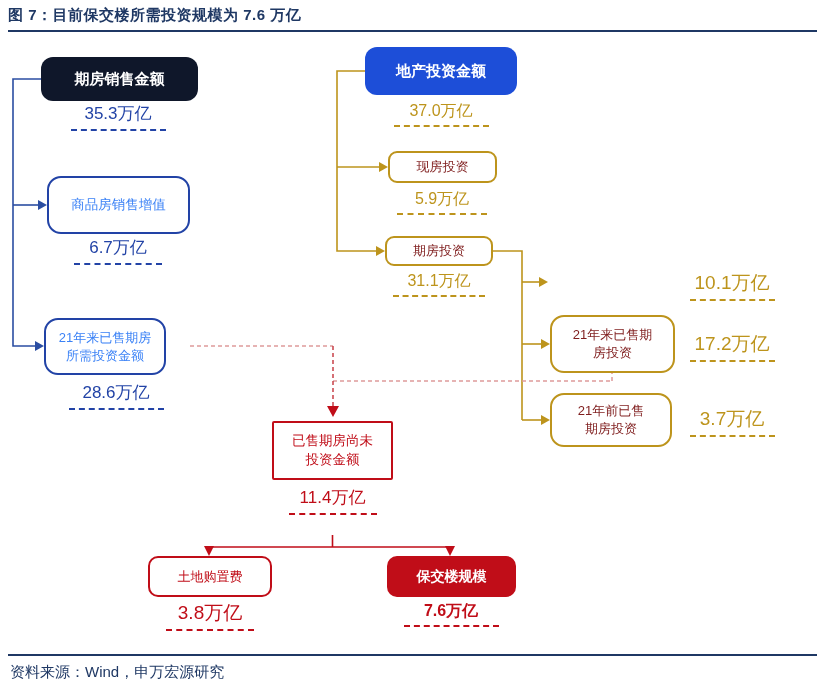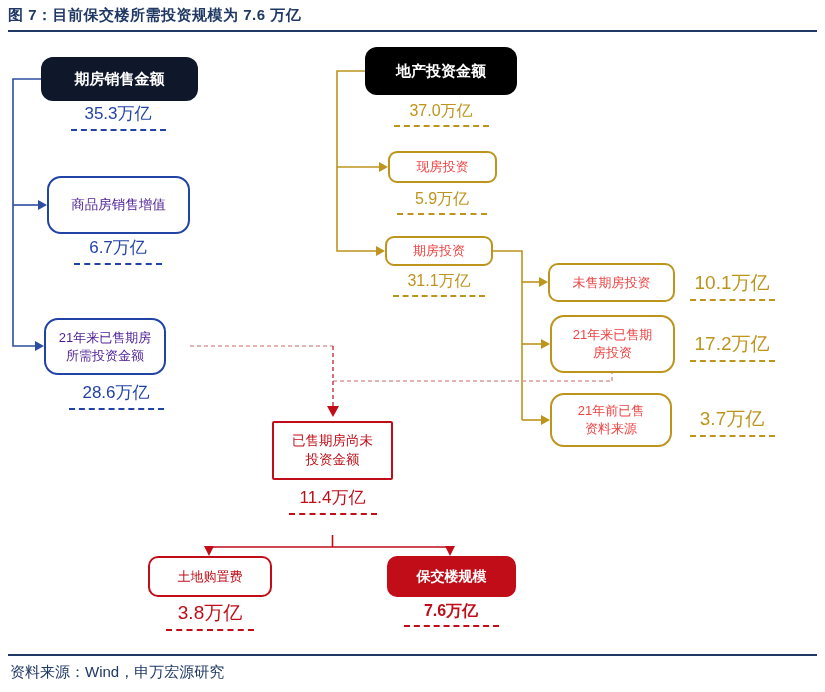--- a/index.html
+++ b/index.html
@@ -13,23 +13,23 @@
   }
   .title-rule{position:absolute;left:8px;top:30px;width:809px;height:2px;background:#1F3864;}
   .foot-rule{position:absolute;left:8px;top:654px;width:809px;height:2px;background:#1F3864;}
   .source{position:absolute;left:10px;top:663px;font-size:15px;color:#1F3864;white-space:nowrap;}
 
   .box{
     position:absolute;display:flex;align-items:center;justify-content:center;
     text-align:center;white-space:pre-line;box-sizing:border-box;line-height:1.35;
   }
   .filled-blue{background:#0f172a;color:#fff;font-weight:bold;font-size:15px;border-radius:12px;}
-  .outline-blue{border:2px solid #2243A6;color:#4c1d95;background:#fff;border-radius:14px;font-size:13px;}
-  .filled-gold{background:#000000;color:#fff;font-weight:bold;font-size:15px;border-radius:12px;}
-  .outline-gold{border:2px solid #BD941C;color:#ef4444;background:#fff;border-radius:12px;font-size:13px;}
+  .outline-blue{border:2px solid #2243A6;color:#3b82f6;background:#fff;border-radius:14px;font-size:13px;}
+  .filled-gold{background:#1d4ed8;color:#fff;font-weight:bold;font-size:15px;border-radius:12px;}
+  .outline-gold{border:2px solid #BD941C;color:#7f1d1d;background:#fff;border-radius:12px;font-size:13px;}
   .filled-red{background:#C00D18;color:#fff;font-weight:bold;font-size:14px;border-radius:10px;}
   .outline-red{border:2px solid #C00D18;color:#C00D18;background:#fff;border-radius:12px;font-size:13px;}
 
   .val{position:absolute;text-align:center;}
   .vtext{display:block;line-height:1.15;}
   .c-blue{color:#2243A6;}
   .c-gold{color:#BD941C;}
   .c-red{color:#C00D18;}
   .v17{font-size:17px;}
   .v16{font-size:16px;}
@@ -125,35 +125,34 @@
     <span class="vtext c-gold">5.9万亿</span>
     <div class="uline u-gold" style="width:90px;"></div>
   </div>
 
   <div class="box outline-gold" style="left:385px;top:236px;width:108px;height:30px;border-radius:9px;">期房投资</div>
   <div class="val v16" style="left:379px;top:272px;width:120px;">
     <span class="vtext c-gold">31.1万亿</span>
     <div class="uline u-gold" style="width:92px;"></div>
   </div>
 
-  <div class="box outline-gold" style="left:548px;top:263px;width:127px;height:39px;border-radius:10px;">未售期房投资</div>
   <div class="val v15" style="left:687px;top:272px;width:90px;">
     <span class="vtext c-gold">10.1万亿</span>
     <div class="uline u-gold" style="width:85px;"></div>
   </div>
 
   <div class="box outline-gold" style="left:550px;top:315px;width:125px;height:58px;border-radius:14px;">21年来已售期
 房投资</div>
   <div class="val v15" style="left:687px;top:333px;width:90px;">
     <span class="vtext c-gold">17.2万亿</span>
     <div class="uline u-gold" style="width:85px;"></div>
   </div>
 
   <div class="box outline-gold" style="left:550px;top:393px;width:122px;height:54px;border-radius:14px;">21年前已售
-资料来源</div>
+期房投资</div>
   <div class="val v15" style="left:687px;top:408px;width:90px;">
     <span class="vtext c-gold">3.7万亿</span>
     <div class="uline u-gold" style="width:85px;"></div>
   </div>
 
   <div class="box outline-red" style="left:272px;top:421px;width:121px;height:59px;border-radius:2px;font-size:13.5px;">已售期房尚未
 投资金额</div>
   <div class="val v17" style="left:272px;top:488px;width:121px;">
     <span class="vtext c-red">11.4万亿</span>
     <div class="uline u-red" style="width:88px;"></div>

